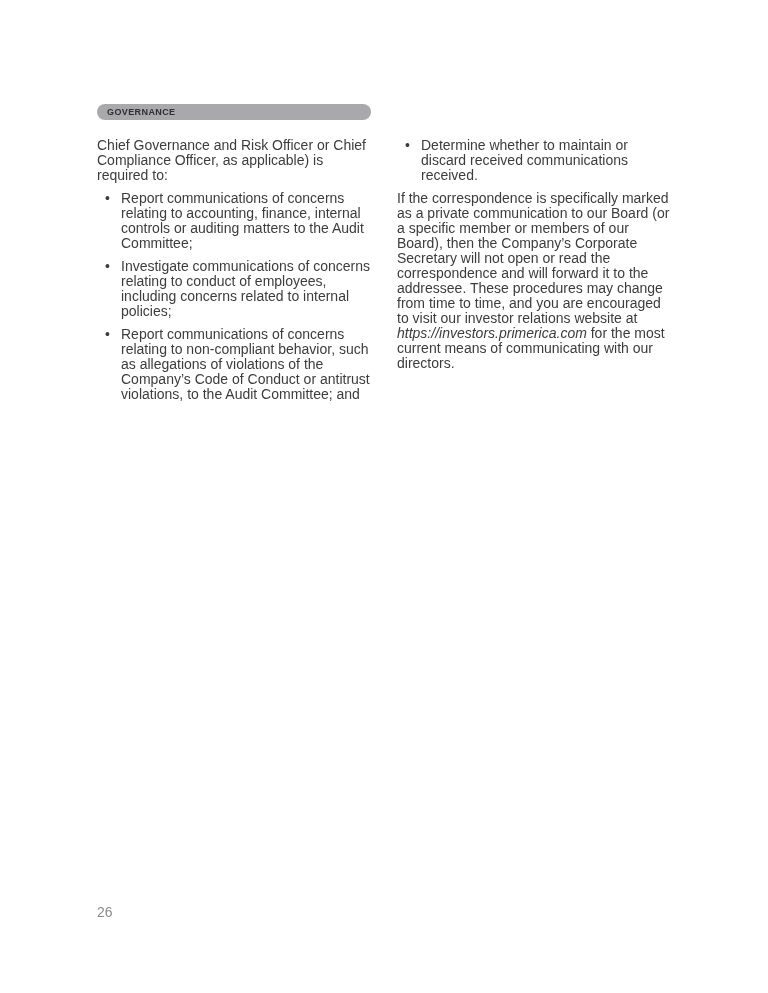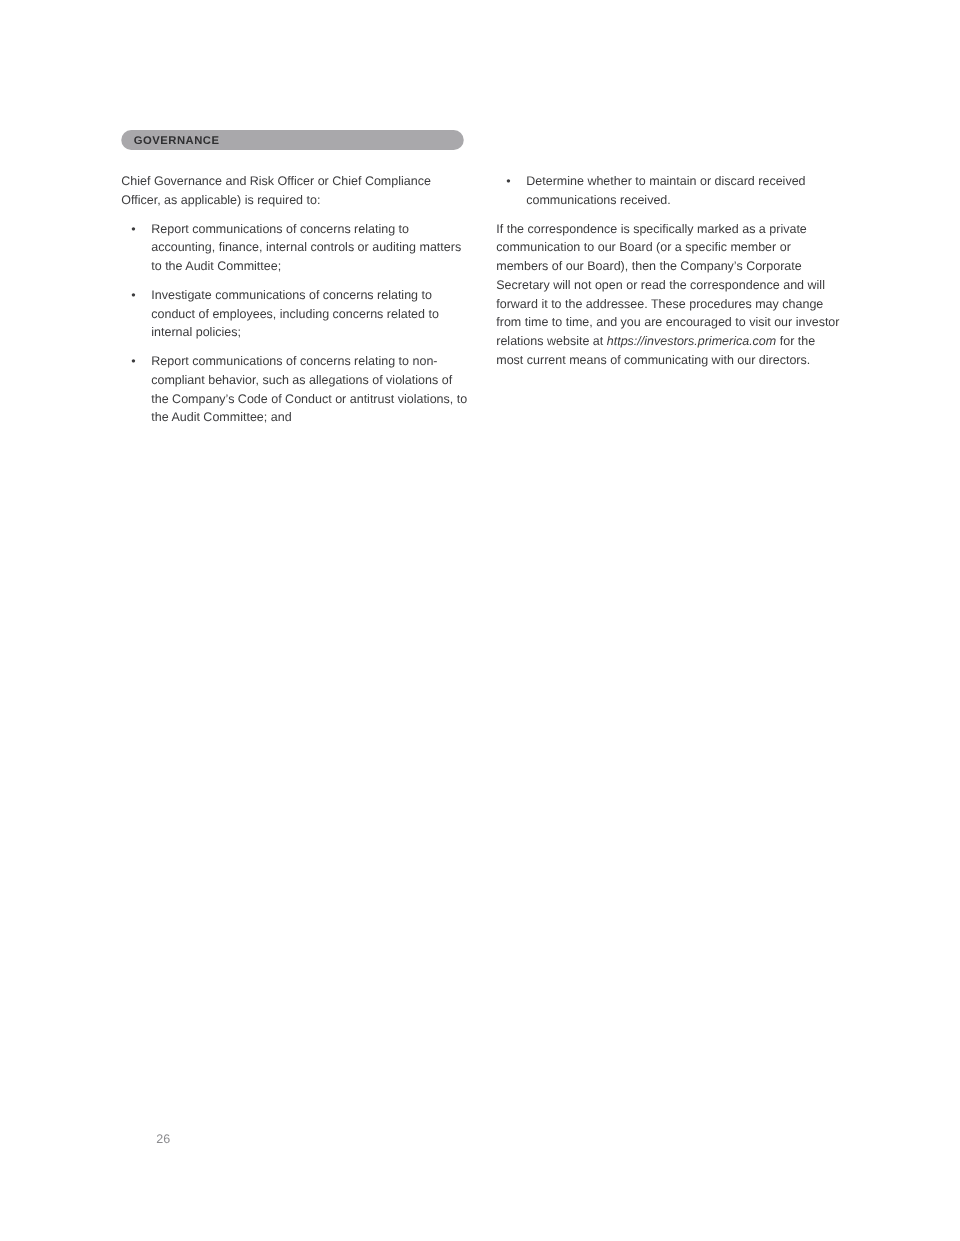--- a/index.html
+++ b/index.html
@@ -27,45 +27,44 @@
     font-size: 9px;
     font-weight: 600;
     letter-spacing: 0.4px;
     color: #2f2f31;
     padding-left: 10px;
     line-height: 1;
   }
   .col {
     position: absolute;
     top: 138px;
-    font-size: 10px;
+    font-size: 14px;
     line-height: 15px;
     color: #3c3c3e;
   }
   .col-left  { left: 97px;  width: 277px; }
   .col-right { left: 397px; width: 278px; }
   .intro { margin: 0 0 8px 0; }
   .bullet-item { display: flex; margin-bottom: 8px; }
   .bullet-item:last-child { margin-bottom: 0; }
   .bullet-marker {
     margin-left: 8px;
     width: 16px;
     flex-shrink: 0;
   }
   .bullet-text { flex: 1; }
   .para { margin: 8px 0 13px 0; }
   .italic-url { font-style: italic; }
   .page-number {
     position: absolute;
     left: 97px;
     top: 906px;
-    font-size: 10px;
+    font-size: 14px;
     line-height: 12px;
     color: #8b8b8e;
-    margin-left: 28px;
   }
 </style>
 </head>
 <body>
 
 <div class="page">
 
   <div class="badge">
     <span class="badge-label">GOVERNANCE</span>
   </div>

